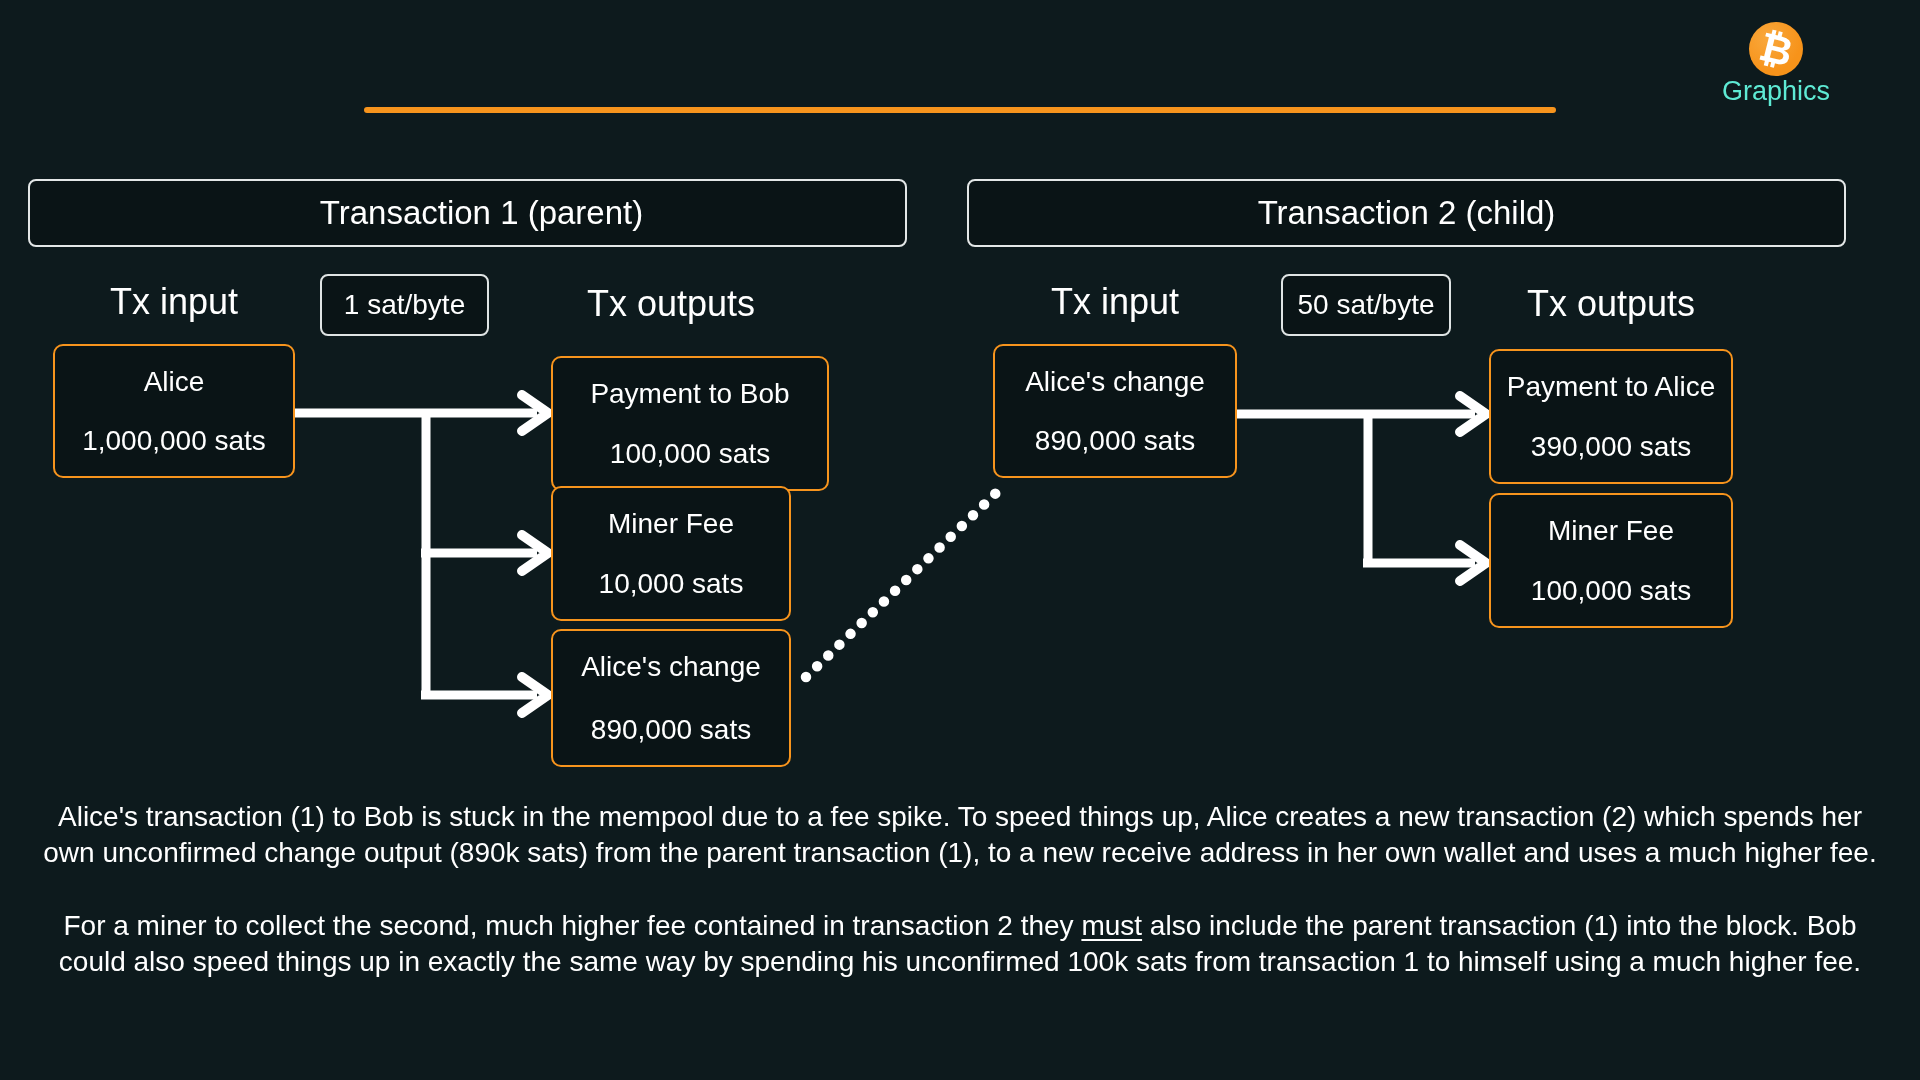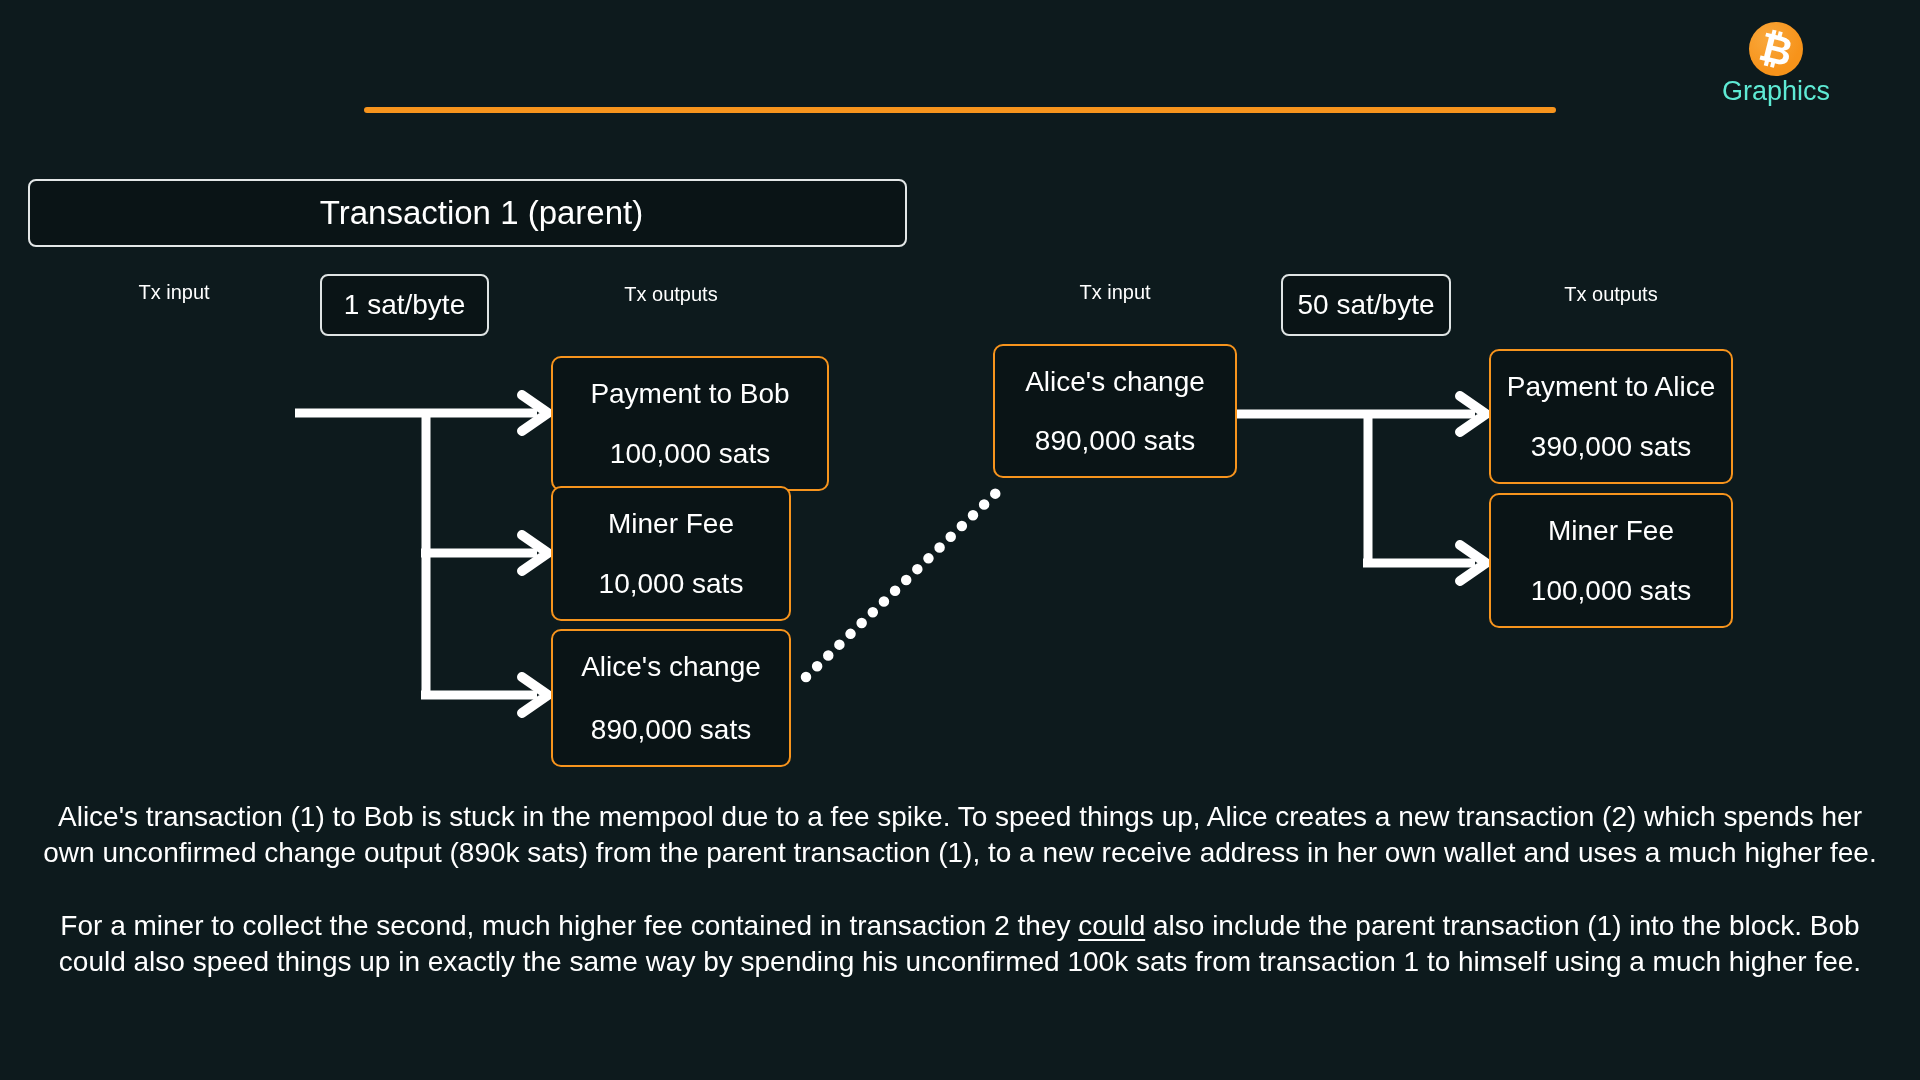--- a/index.html
+++ b/index.html
@@ -39,21 +39,21 @@
     position: absolute; height: 68px; border: 2px solid #e3e7e7; border-radius: 8px;
     display: flex; align-items: center; justify-content: center;
     font-size: 33px; color: #ffffff; background: #0a1416;
   }
   .tx1-header { left: 28px;  top: 179px; width: 879px; padding-left: 28px; }
   .tx2-header { left: 967px; top: 179px; width: 879px; }
 
   
   .col-label {
     position: absolute; width: 220px; text-align: center;
-    font-size: 20px; color: #ffffff;
+    font-size: 36px; color: #ffffff;
   }
   .tx1-input-label   { left: 64px;   top: 281px; }
   .tx1-outputs-label { left: 561px;  top: 283px; }
   .tx2-input-label   { left: 1005px; top: 281px; }
   .tx2-outputs-label { left: 1501px; top: 283px; }
 
   
   .fee-badge {
     position: absolute; height: 62px; border: 2px solid #dfe4e4; border-radius: 8px;
     display: flex; align-items: center; justify-content: center;
@@ -127,50 +127,55 @@
       <span class="brand-b">₿</span>
     </div>
     <div class="brand-label">Graphics</div>
   </div>
 
   <div class="tx-header tx1-header">Transaction 1 (parent)</div>
   <div class="col-label tx1-input-label">Tx input</div>
   <div class="fee-badge tx1-fee">1 sat/byte</div>
   <div class="col-label tx1-outputs-label">Tx outputs</div>
 
+  <div class="node tx1-input-box">
+    <div class="node-name">Alice</div>
+    <div class="node-amount">1,000,000 sats</div>
+  </div>
 
   <div class="node tx1-out0">
     <div class="node-name">Payment to Bob</div>
     <div class="node-amount">100,000 sats</div>
   </div>
   <div class="node tx1-out1">
     <div class="node-name">Miner Fee</div>
     <div class="node-amount">10,000 sats</div>
   </div>
   <div class="node tx1-out2">
     <div class="node-name">Alice's change</div>
     <div class="node-amount">890,000 sats</div>
   </div>
 
+  <div class="tx-header tx2-header">Transaction 2 (child)</div>
   <div class="col-label tx2-input-label">Tx input</div>
   <div class="fee-badge tx2-fee">50 sat/byte</div>
   <div class="col-label tx2-outputs-label">Tx outputs</div>
 
   <div class="node tx2-input-box">
     <div class="node-name">Alice's change</div>
     <div class="node-amount">890,000 sats</div>
   </div>
 
   <div class="node tx2-out0">
     <div class="node-name">Payment to Alice</div>
     <div class="node-amount">390,000 sats</div>
   </div>
   <div class="node tx2-out1">
     <div class="node-name">Miner Fee</div>
     <div class="node-amount">100,000 sats</div>
   </div>
 
   <div class="desc">
     <p>Alice's transaction (1) to Bob is stuck in the mempool due to a fee spike. To speed things up, Alice creates a new transaction (2) which spends her own unconfirmed change output (890k sats) from the parent transaction (1), to a new receive address in her own wallet and uses a much higher fee.</p>
-    <p><span>For a miner to collect the second, much higher fee contained in transaction 2 they </span><span class="u">could</span><span> also include the parent transaction (1) into the block. Bob could also speed things up in exactly the same way by spending his unconfirmed 100k sats from transaction 1 to himself using a much higher fee.</span></p>
+    <p><span>For a miner to collect the second, much higher fee contained in transaction 2 they </span><span class="u">must</span><span> also include the parent transaction (1) into the block. Bob could also speed things up in exactly the same way by spending his unconfirmed 100k sats from transaction 1 to himself using a much higher fee.</span></p>
   </div>
 
 </div>
 
 </body></html>

